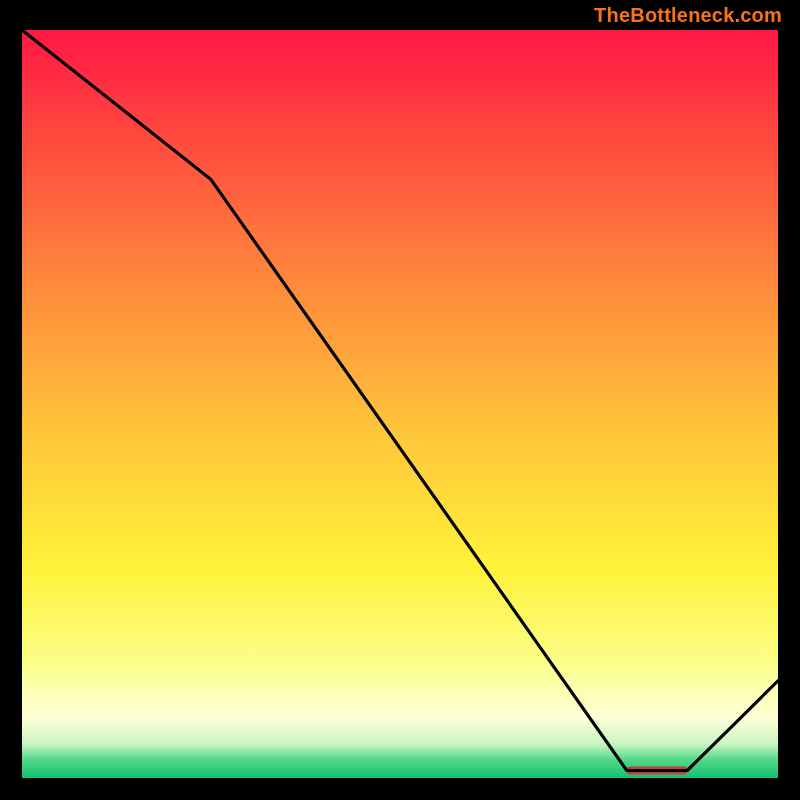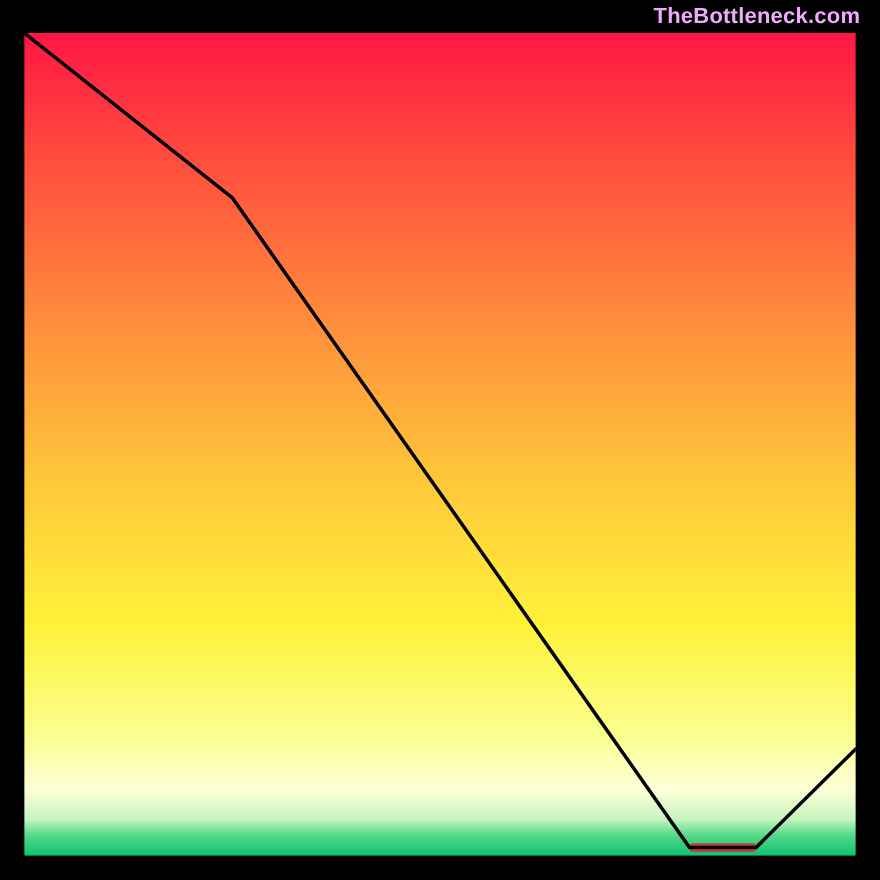--- a/index.html
+++ b/index.html
@@ -10,21 +10,21 @@
     height: 800px;
     background: #000;
   }
   .watermark {
     position: absolute;
     top: 4px;
     right: 18px;
     font-family: Arial, Helvetica, sans-serif;
     font-size: 20px;
     font-weight: 700;
-    color: #f0abfc;
+    color: #f97316;
     letter-spacing: 0.2px;
     margin-left: 15px;
   }
   .plot {
     position: absolute;
     left: 22px;
     top: 30px;
     width: 756px;
     height: 748px;
     background: #000;

